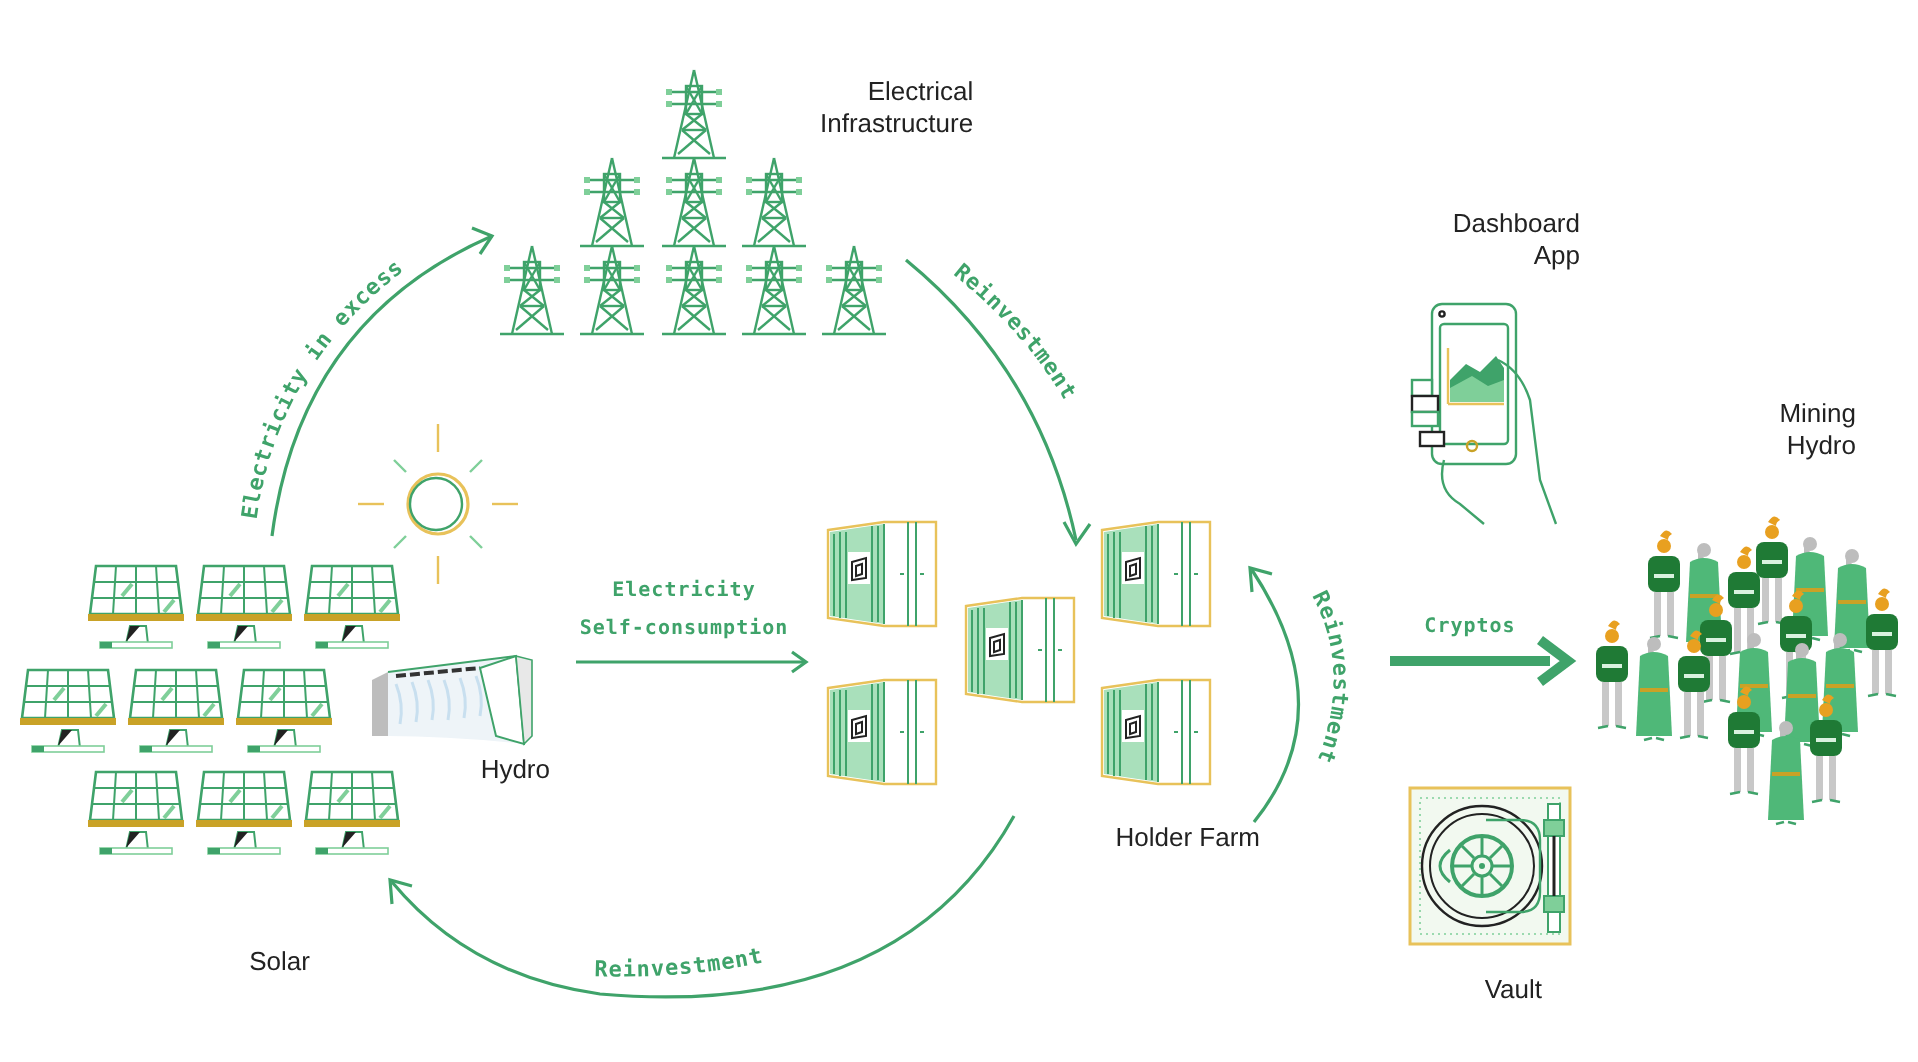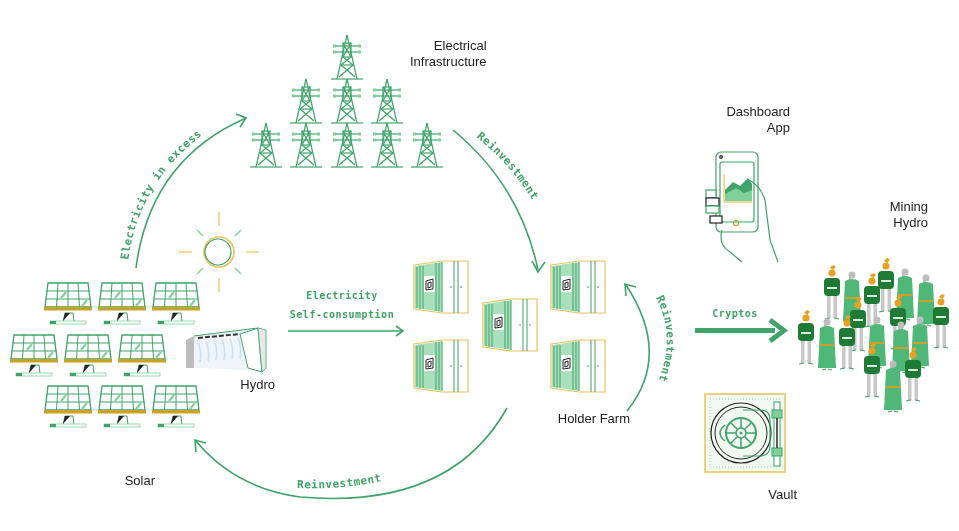--- a/index.html
+++ b/index.html
@@ -262,20 +262,20 @@
 </div>
 
 <div class="lbl" style="left:828px; top:199px; width:100px;">
   <div>Mining</div>
   <div>Hydro</div>
 </div>
 
 <div class="lbl" style="left:200px; top:377px; width:75px;">Hydro</div>
 <div class="lbl" style="left:90px; top:438px; width:65px;margin-top:35px;">Solar</div>
 <div class="lbl" style="left:530px; top:411px; width:100px;">Holder Farm</div>
-<div class="lbl" style="left:717px; top:487px; width:80px;">Vault</div>
+<div class="lbl" style="left:691px; top:487px; width:80px;">Vault</div>
 
 <div class="monohtml" style="left:262px; top:286px; width:160px;">
   <div>Electricity</div>
   <div>Self-consumption</div>
 </div>
 
 <div class="monohtml" style="left:695px; top:304px; width:80px;">Cryptos</div>
 
 </body></html>

